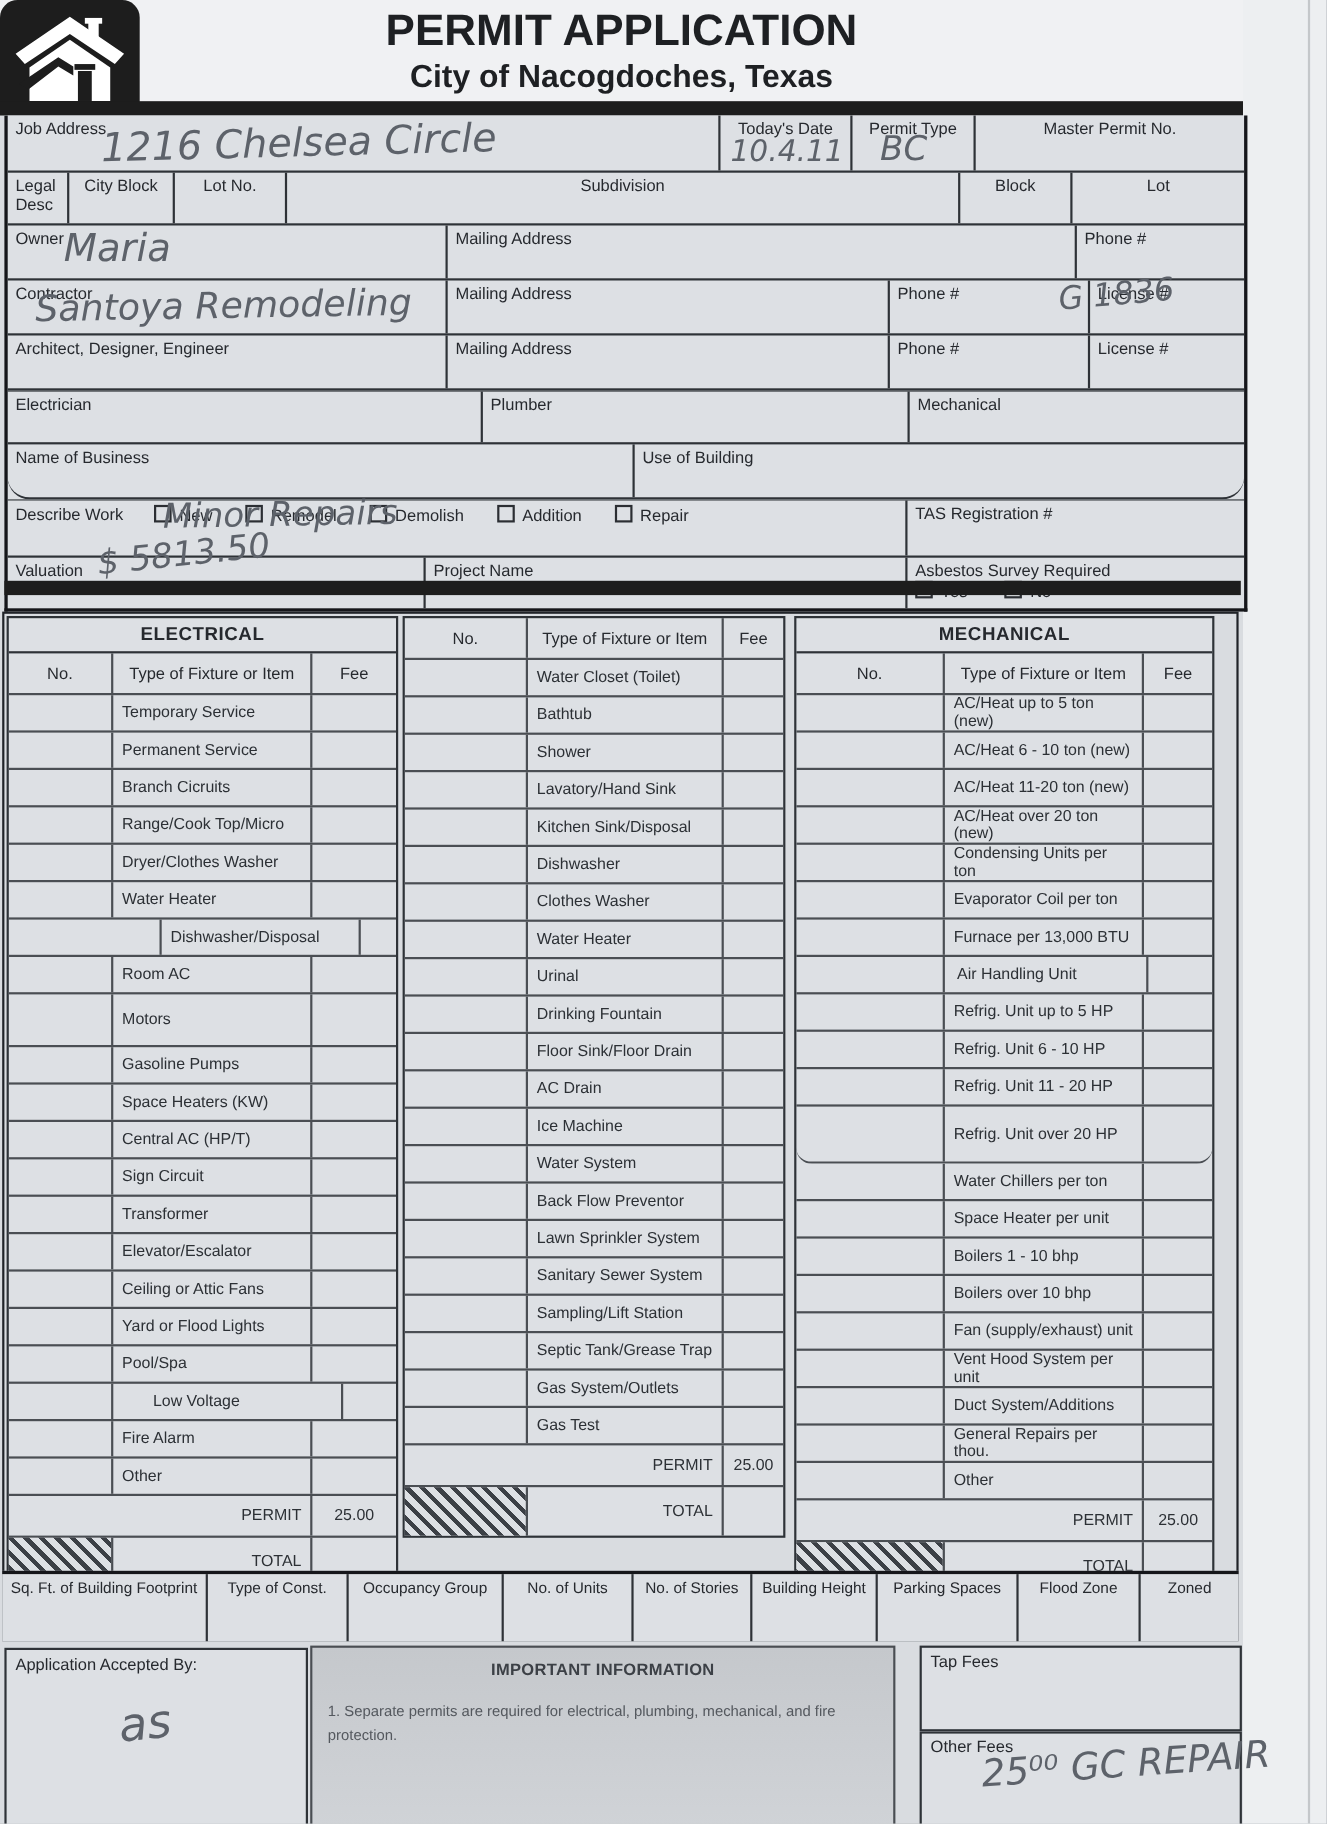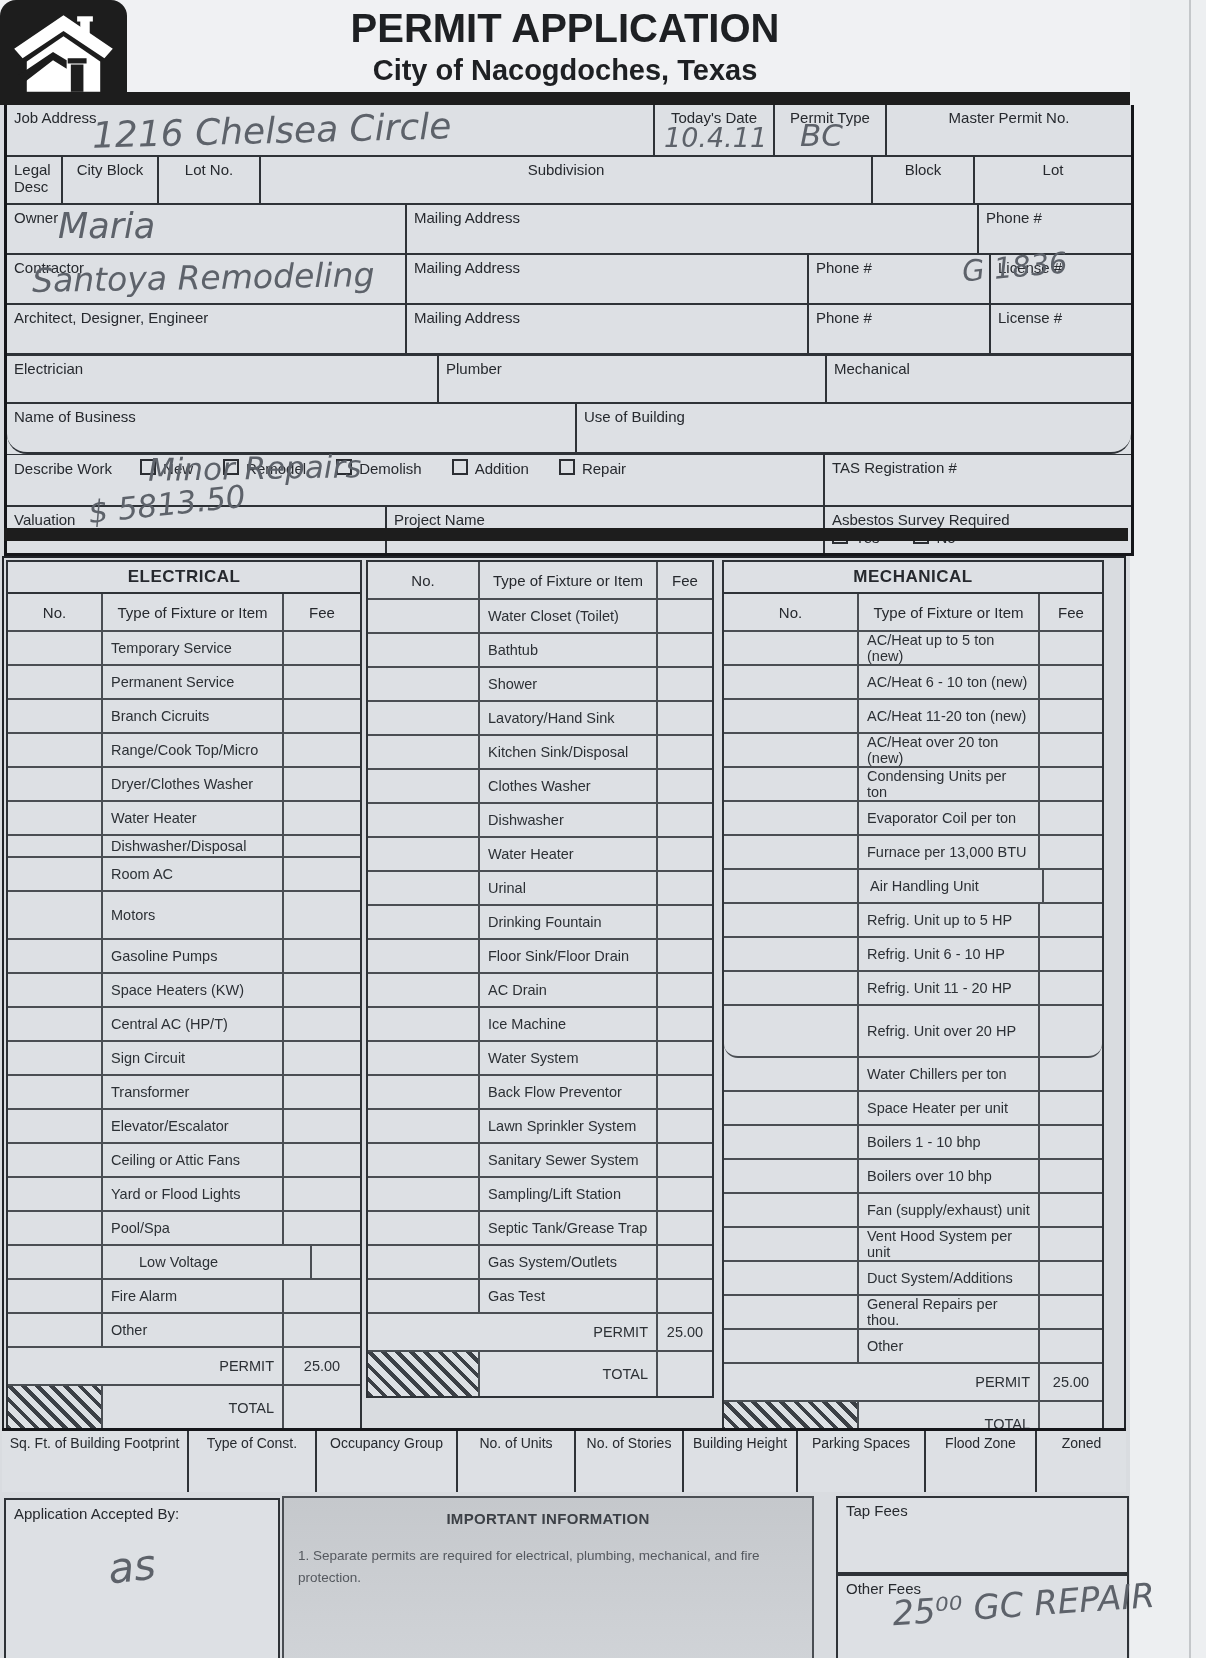--- a/index.html
+++ b/index.html
@@ -252,21 +252,21 @@
         <div class="ft-row" style="height: 34px;">
           <div class="ft-c ft-item-no" style="width: 95px;"></div>
           <div class="ft-c" style="width: 181px;">Dryer/Clothes Washer</div>
           <div class="ft-c ft-fee" style="flex: 1 1 0%;"></div>
         </div>
         <div class="ft-row" style="height: 34px;">
           <div class="ft-c ft-item-no" style="width: 95px;"></div>
           <div class="ft-c" style="width: 181px;">Water Heater</div>
           <div class="ft-c ft-fee" style="flex: 1 1 0%;"></div>
         </div>
-        <div class="ft-row" style="height: 22px;">
+        <div class="ft-row" style="height: 34px; padding-left: 44px;">
           <div class="ft-c ft-item-no" style="width: 95px;"></div>
           <div class="ft-c" style="width: 181px;">Dishwasher/Disposal</div>
           <div class="ft-c ft-fee" style="flex: 1 1 0%;"></div>
         </div>
         <div class="ft-row" style="height: 34px;">
           <div class="ft-c ft-item-no" style="width: 95px;"></div>
           <div class="ft-c" style="width: 181px;">Room AC</div>
           <div class="ft-c ft-fee" style="flex: 1 1 0%;"></div>
         </div>
         <div class="ft-row" style="height: 48px;">
@@ -371,26 +371,26 @@
           <div class="ft-c" style="width: 178px;">Lavatory/Hand Sink</div>
           <div class="ft-c ft-fee" style="flex: 1 1 0%;"></div>
         </div>
         <div class="ft-row" style="height: 34px;">
           <div class="ft-c ft-item-no" style="width: 112px;"></div>
           <div class="ft-c" style="width: 178px;">Kitchen Sink/Disposal</div>
           <div class="ft-c ft-fee" style="flex: 1 1 0%;"></div>
         </div>
         <div class="ft-row" style="height: 34px;">
           <div class="ft-c ft-item-no" style="width: 112px;"></div>
+          <div class="ft-c" style="width: 178px;">Dishwasher</div>
+          <div class="ft-c ft-fee" style="flex: 1 1 0%;"></div>
+        </div>
+        <div class="ft-row" style="height: 34px;">
+          <div class="ft-c ft-item-no" style="width: 112px;"></div>
           <div class="ft-c" style="width: 178px;">Clothes Washer</div>
-          <div class="ft-c ft-fee" style="flex: 1 1 0%;"></div>
-        </div>
-        <div class="ft-row" style="height: 34px;">
-          <div class="ft-c ft-item-no" style="width: 112px;"></div>
-          <div class="ft-c" style="width: 178px;">Dishwasher</div>
           <div class="ft-c ft-fee" style="flex: 1 1 0%;"></div>
         </div>
         <div class="ft-row" style="height: 34px;">
           <div class="ft-c ft-item-no" style="width: 112px;"></div>
           <div class="ft-c" style="width: 178px;">Water Heater</div>
           <div class="ft-c ft-fee" style="flex: 1 1 0%;"></div>
         </div>
         <div class="ft-row" style="height: 34px;">
           <div class="ft-c ft-item-no" style="width: 112px;"></div>
           <div class="ft-c" style="width: 178px;">Urinal</div>

